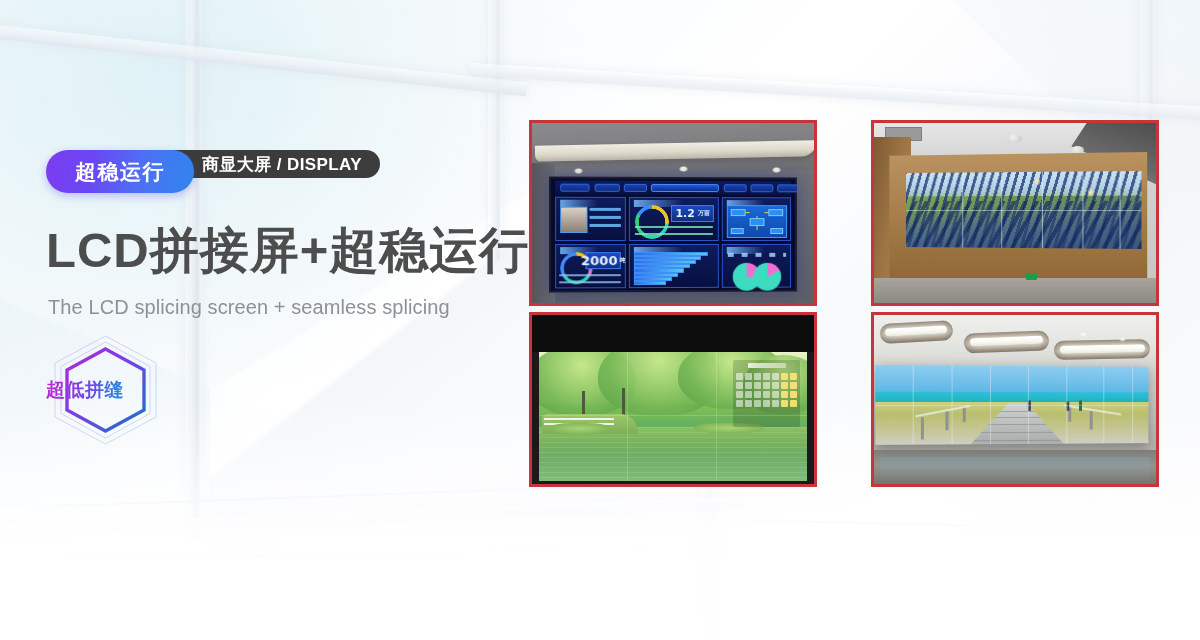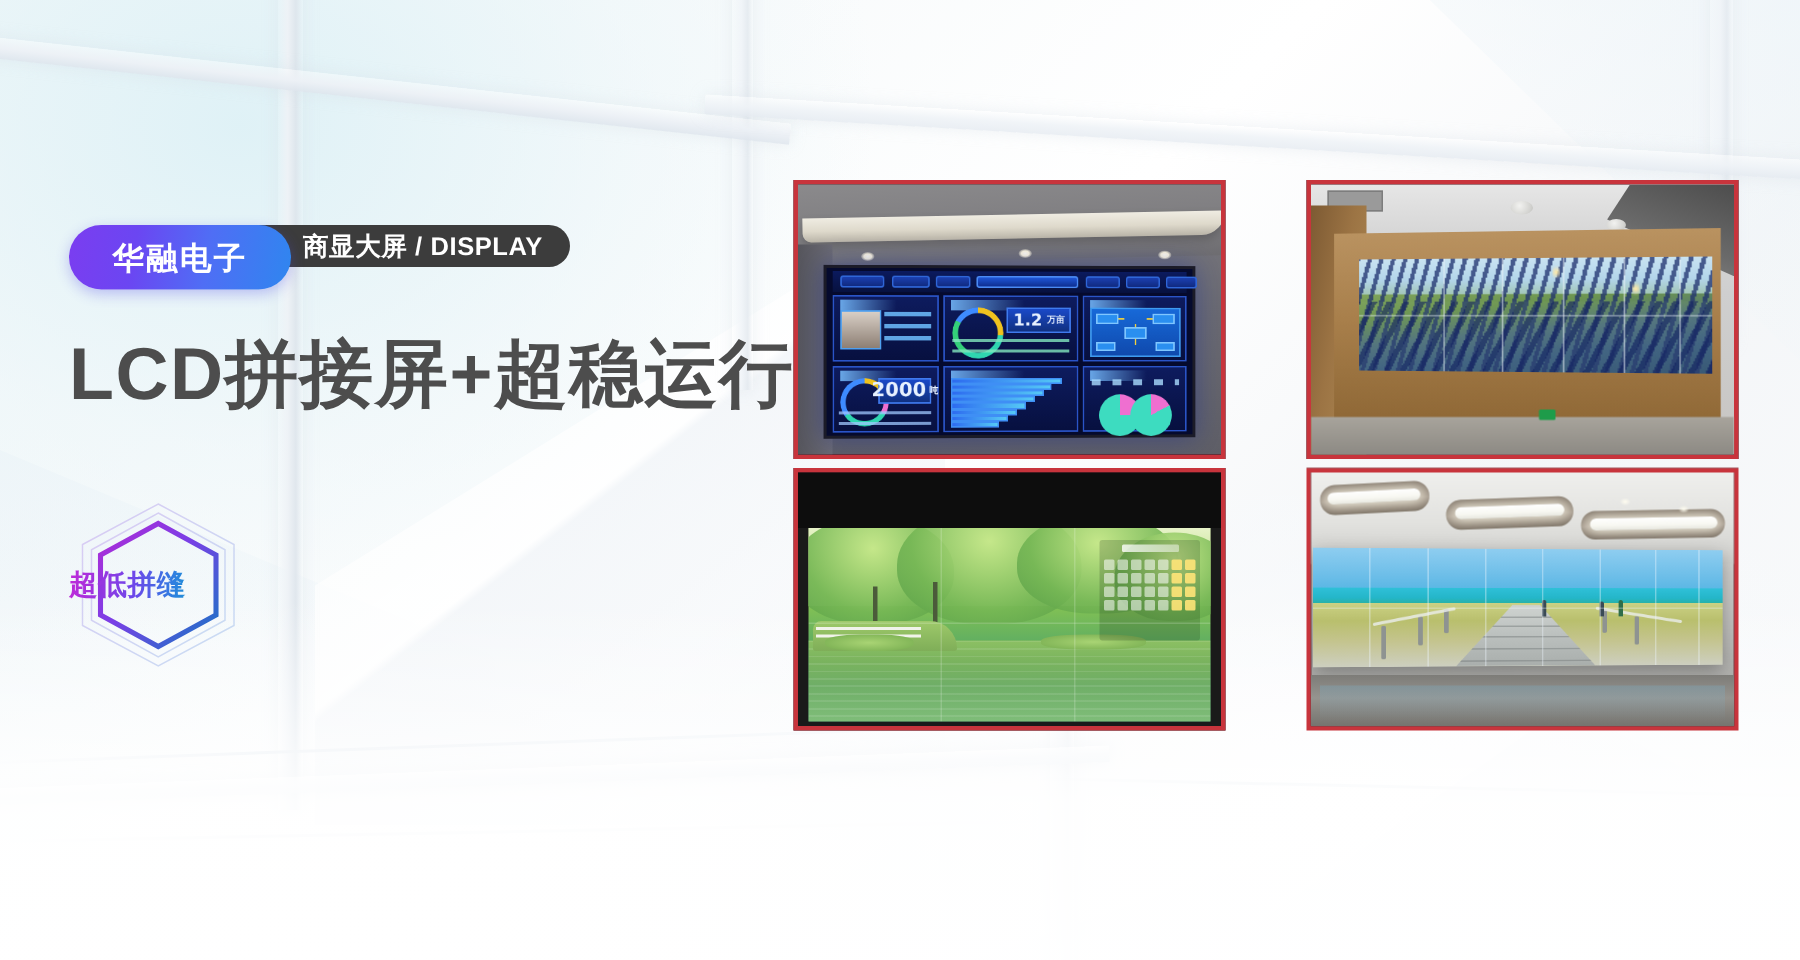--- a/index.html
+++ b/index.html
@@ -335,25 +335,26 @@
     <div class="floor-line fl1"></div>
     <div class="floor-line fl2"></div>
     <div class="floor-line fl3"></div>
     <div class="bg-wash-3"></div>
   </div>
 
   <div class="left-col">
 
     <div class="badge-row">
       <div class="badge-dark">商显大屏 / DISPLAY</div>
-      <div class="badge-brand">华融电子</div>
+      <div class="badge-brand">超稳运行</div>
     </div>
 
     <div class="headline">LCD拼接屏+超稳运行</div>
 
+    <div class="subline">The LCD splicing screen + seamless splicing</div>
 
     <div class="hex-row">
 
       <div class="hex-item">
         <svg class="hex-svg" viewBox="0 0 119 120">
           <defs>
             <linearGradient id="hg1" x1="0" y1="0" x2="1" y2="1">
               <stop offset="0%" stop-color="#b32ad6"></stop>
                 <stop offset="45%" stop-color="#7a3fe6"></stop>
               <stop offset="100%" stop-color="#1677c4"></stop>

